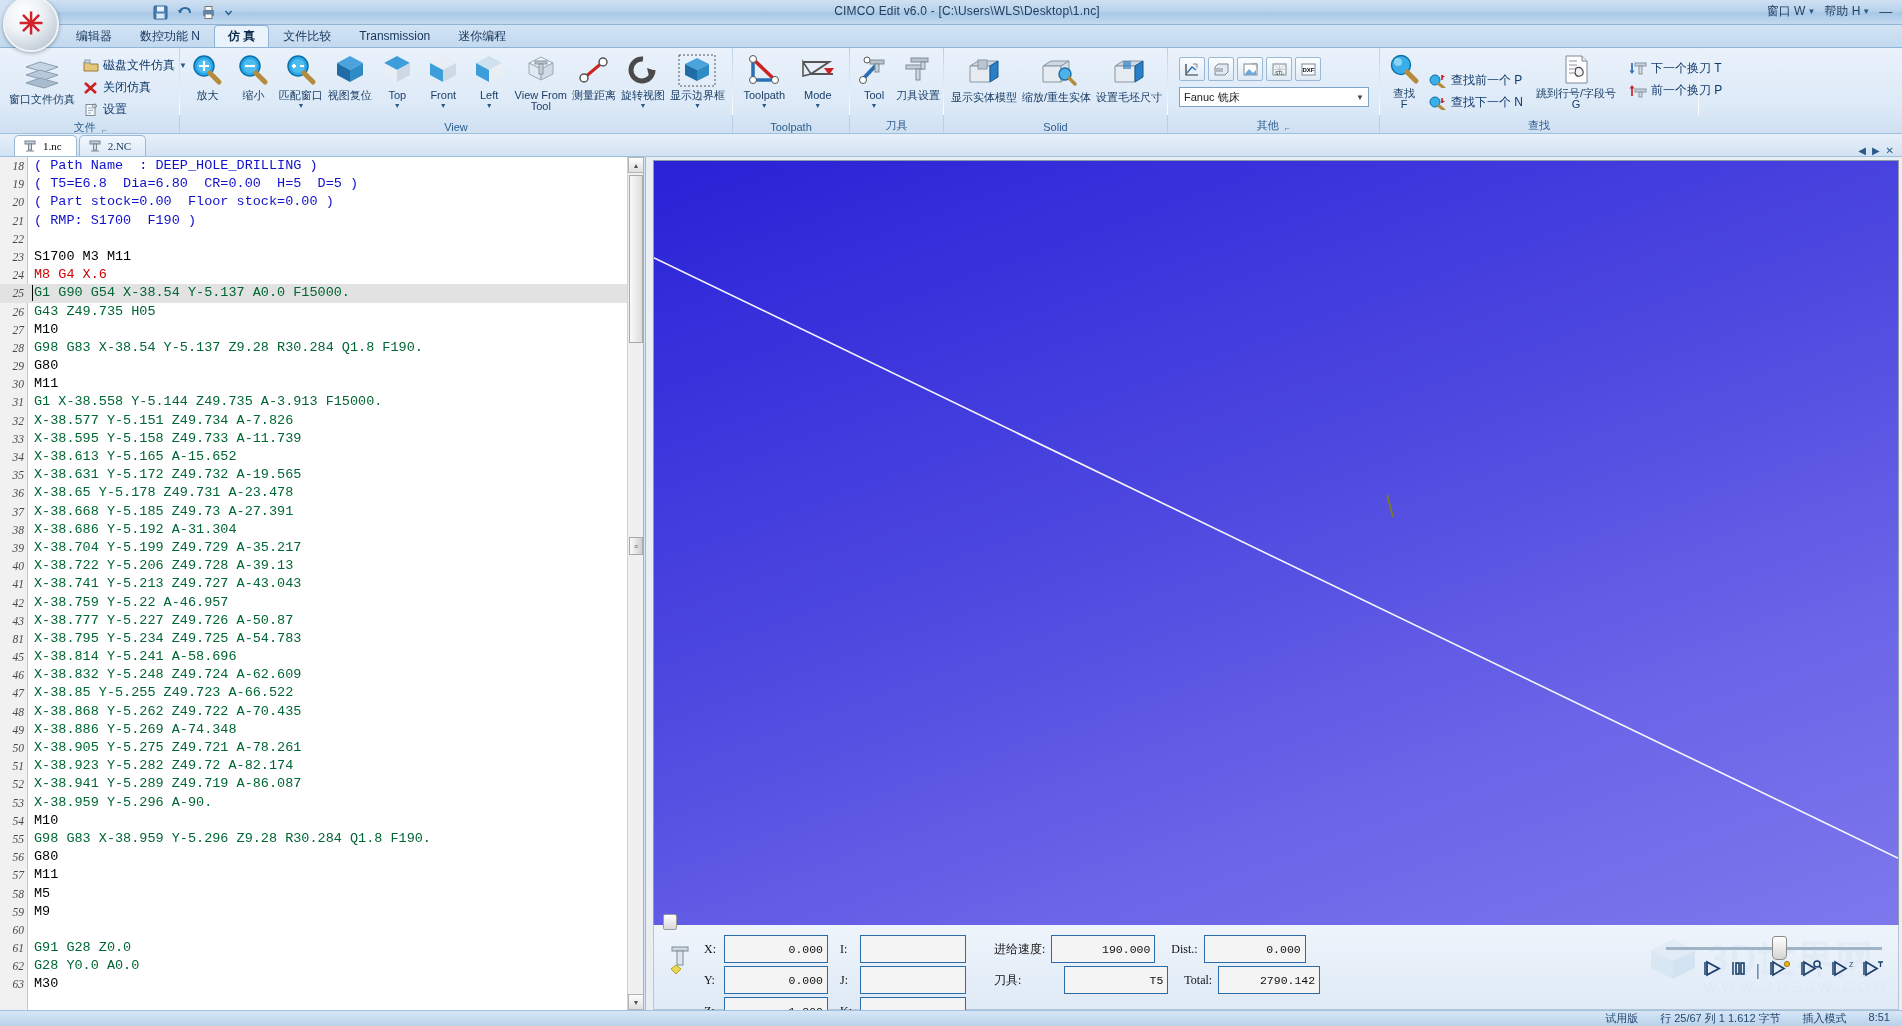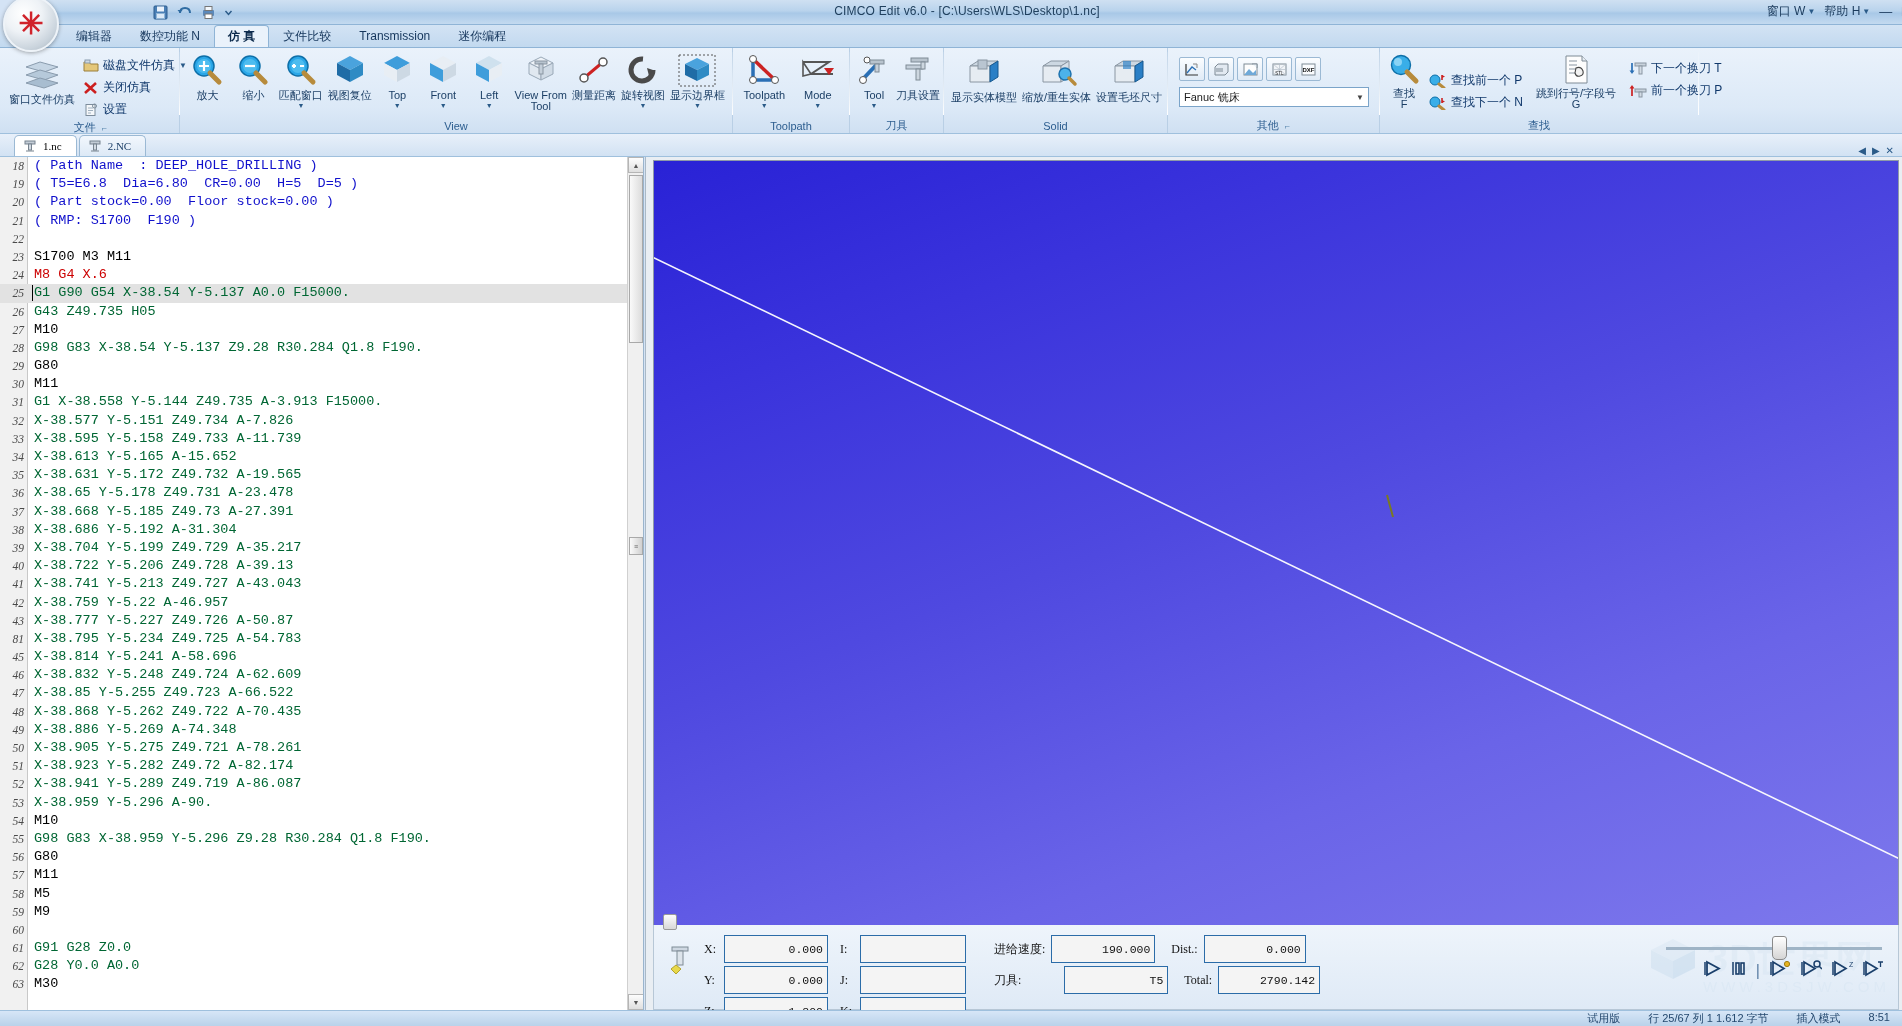--- a/index.html
+++ b/index.html
@@ -73,21 +73,21 @@
     border-right: 1px solid #b9cfe5;
     padding: 3px 5px 0;
   }
   .rgroup::after {
     content: ''; position: absolute; right: -1px; top: 4px; bottom: 18px; width: 1px;
     background: linear-gradient(to bottom, rgba(255,255,255,.1), #fff);
   }
   .rgrow { display: flex; align-items: flex-start; flex: 1; gap: 1px; }
   .rglabel {
     height: 15px; font-size: 11px; color: #2c5d8f; text-align: center;
-    display: flex; align-items: center; justify-content: center; gap: 6px;
+    display: flex; align-items: flex-end; justify-content: center; gap: 6px;
   }
   .rglabel .dlg { font-size: 9px; color: #5a87ae; }
 
   .bigbtn {
     width: 58px; display: flex; flex-direction: column; align-items: center; justify-content: flex-start;
     padding: 2px 1px 0; cursor: default; border: 1px solid transparent; border-radius: 3px;
   }
   .bigbtn .lbl { font-size: 11px; color: #1c3f66; text-align: center; line-height: 11px; margin-top: 2px; white-space: nowrap;}
   .bigbtn .lbl2 { font-size: 11px; color: #1c3f66; text-align: center; line-height: 11px; white-space: nowrap;}
   .bigbtn .dd { font-size: 7px; color: #2a5a88; line-height: 7px; margin-top: 1px;}
@@ -245,21 +245,21 @@
   .wm-text { font-size: 38px; font-weight: bold; color: #cfe0ef; letter-spacing: 1px; line-height: 38px;}
   .wm-sub { font-size: 15px; color: #cfe0ef; letter-spacing: 4px; margin-left: 56px; margin-top: -4px;}
 
   
   .statusbar {
     position: absolute; left: 0; bottom: 0; width: 1902px; height: 16px;
     background: linear-gradient(to bottom,#d7e6f7,#b9d2ea);
     border-top: 1px solid #9fc0dd;
     display: flex; align-items: center; font-size: 11px; color: #24486e;
   }
-  .statusbar .sright { margin-left: auto; display: flex; gap: 28px; padding-right: 12px; }
+  .statusbar .sright { margin-left: auto; display: flex; gap: 22px; padding-right: 12px; }
 </style>
 </head>
 <body>
 
 <div id="app">
 
   <div class="titlebar">
     <div class="qat">
       <span class="qicon">
         <svg width="17" height="17" viewBox="0 0 17 17">

